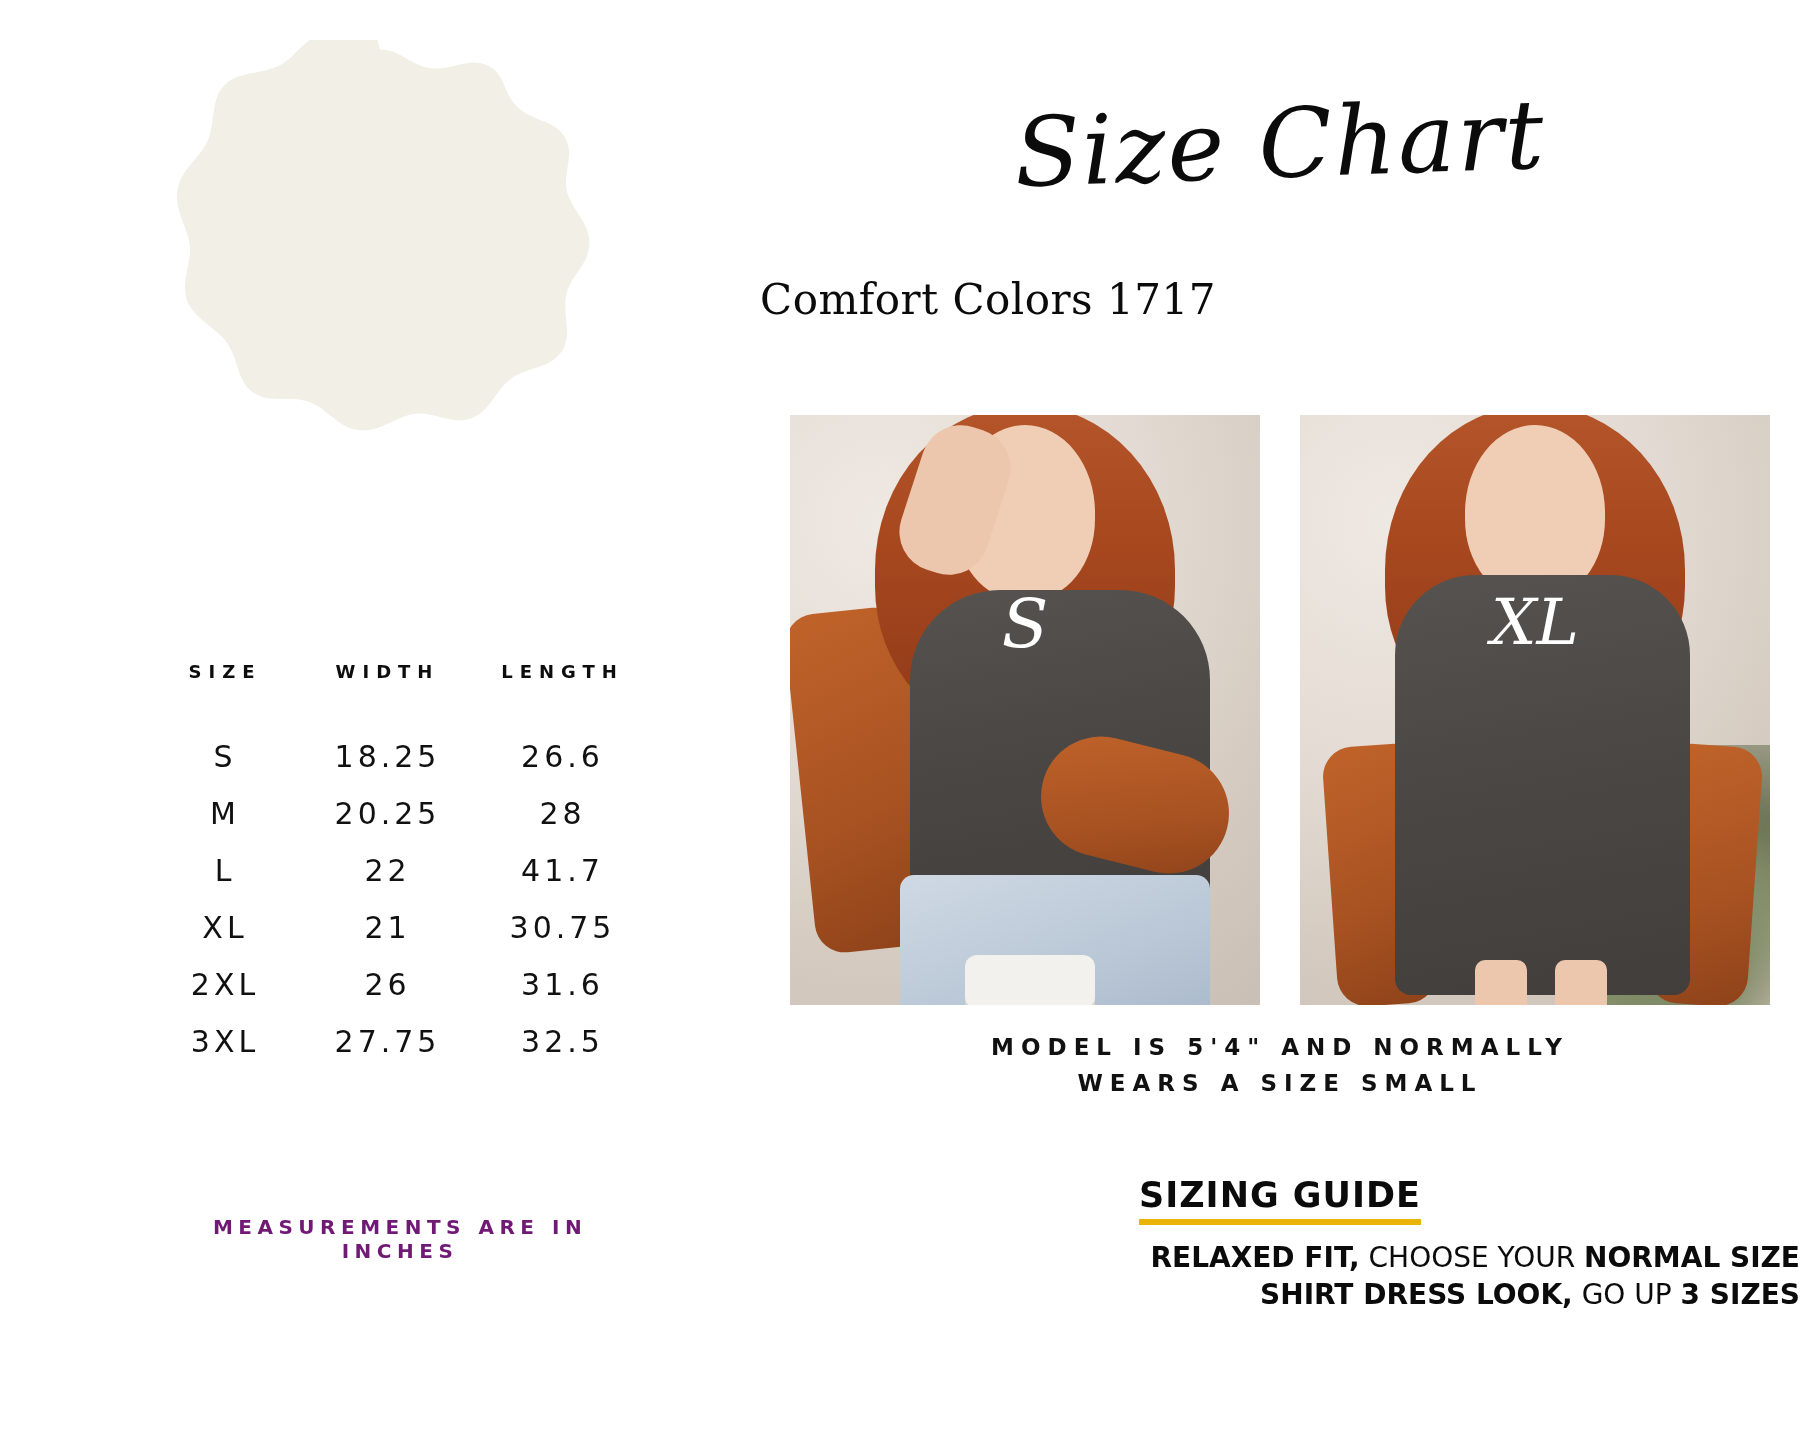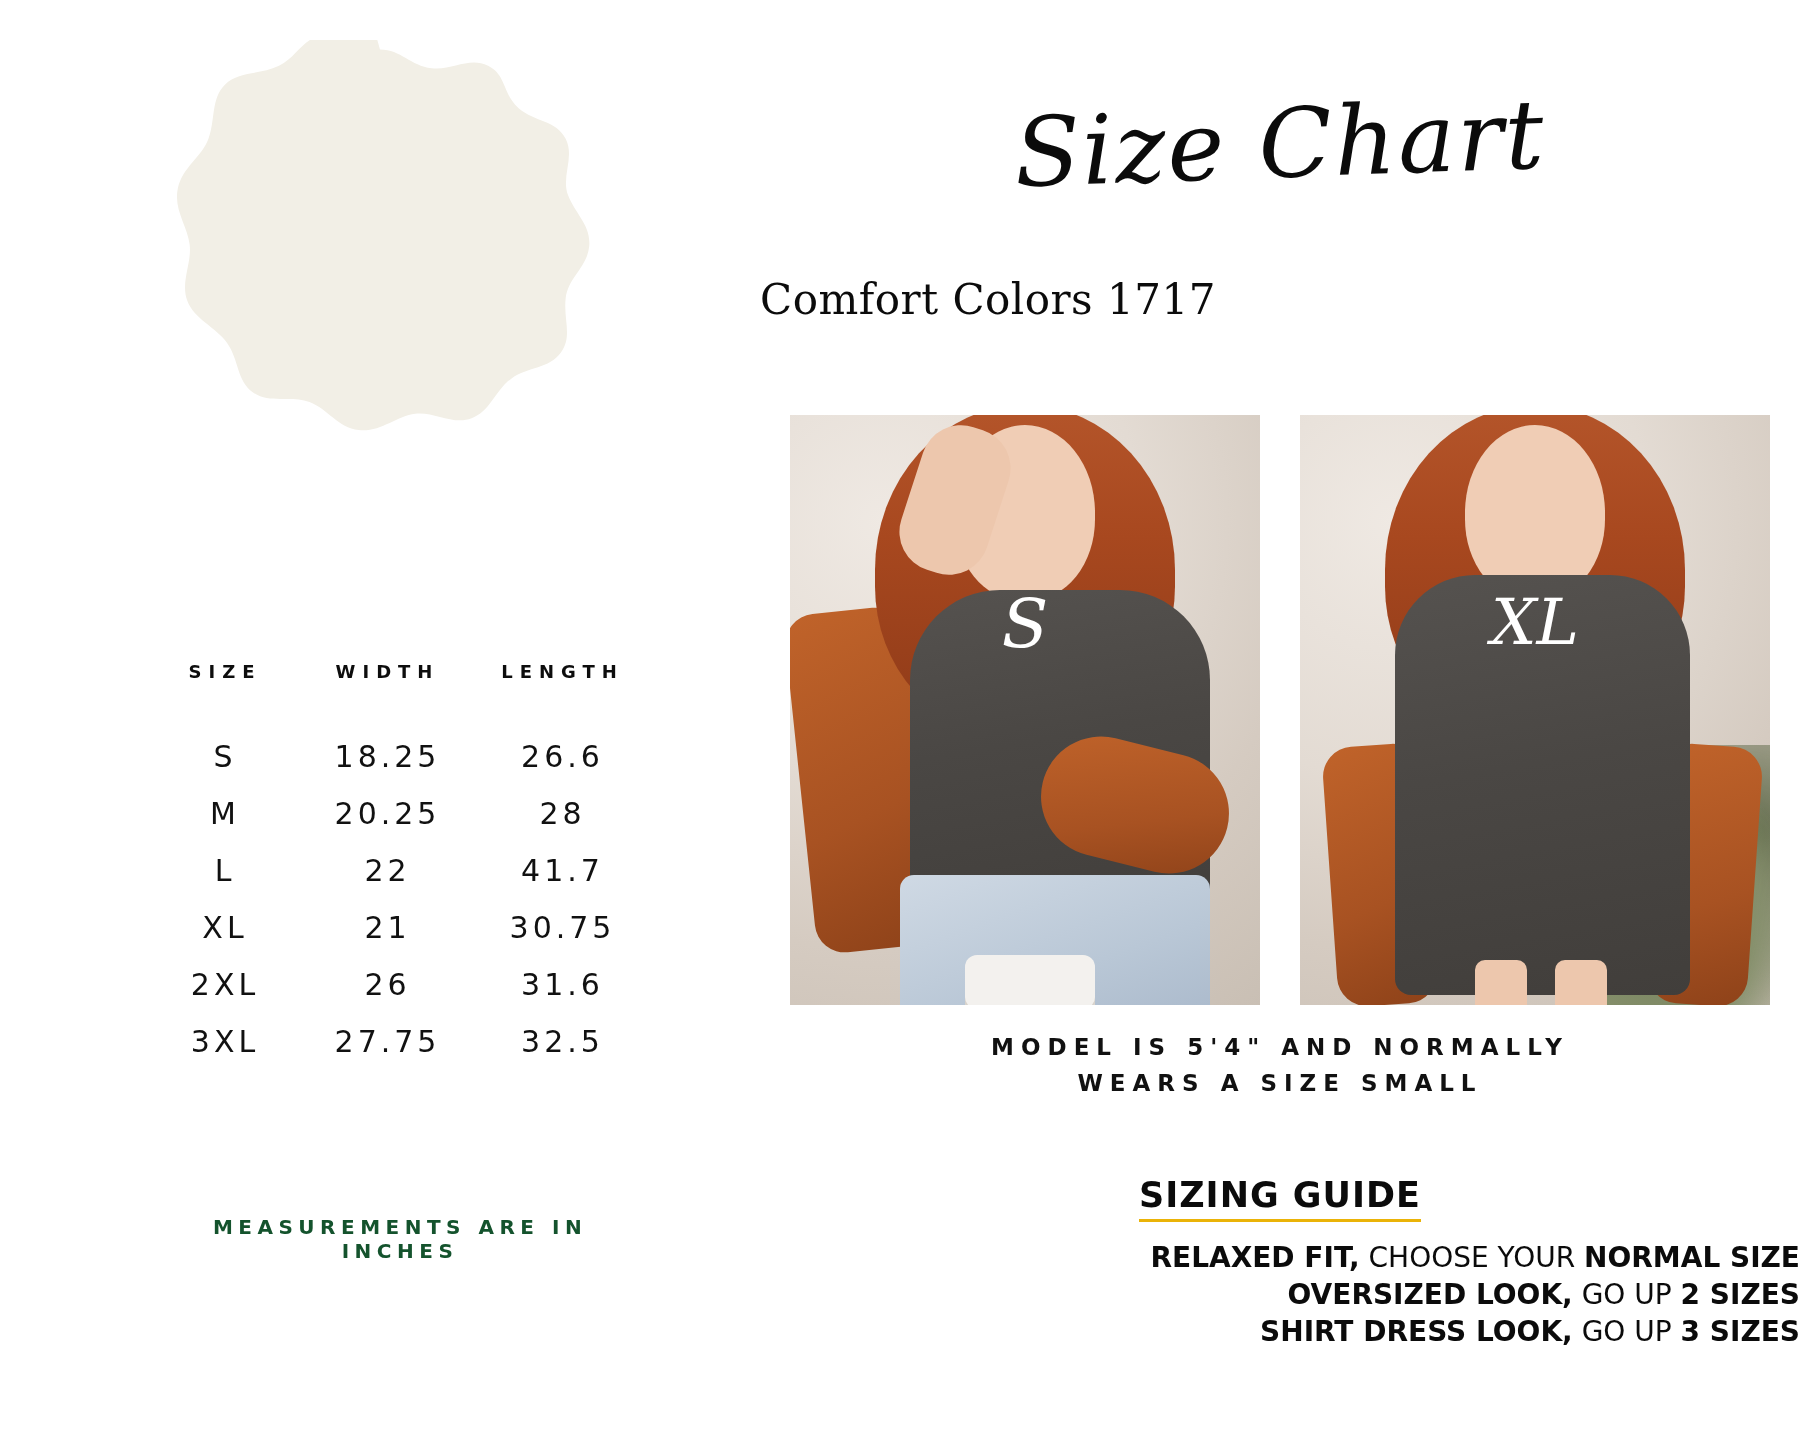--- a/index.html
+++ b/index.html
@@ -71,21 +71,21 @@
   .measure-note {
     position: absolute;
     left: 150px;
     top: 1215px;
     width: 500px;
     text-align: center;
     font-family: "DejaVu Sans", sans-serif;
     font-weight: 700;
     font-size: 20px;
     letter-spacing: 5.5px;
-    color: #14532d;
+    color: #701a75;
   }
 
   
   .right-col {
     position: absolute;
     left: 760px;
     top: 0;
     width: 1040px;
     height: 1440px;
   }
@@ -251,21 +251,21 @@
     top: 1175px;
     width: 1040px;
     text-align: center;
     font-family: "DejaVu Sans", sans-serif;
     font-weight: 700;
     font-size: 35px;
     letter-spacing: 1px;
     color: #0b0b0b;
   }
   .guide-title span {
-    border-bottom: 3px solid #eab308;
+    border-bottom: 6px solid #eab308;
     padding-bottom: 4px;
   }
 
   .guide-lines {
     position: absolute;
     left: 0;
     top: 1240px;
     width: 1040px;
     text-align: right;
     font-family: "DejaVu Sans", sans-serif;
@@ -379,24 +379,19 @@
     <span>SIZING GUIDE</span>
   </div>
 
   <div class="guide-lines">
     <span class="ln">
       <b>RELAXED FIT,</b>
       <span>CHOOSE YOUR</span>
       <b>NORMAL SIZE</b>
     </span>
     <span class="ln">
-      <b>OVERSIZED LOOK,</b>
-      <span>GO UP</span>
-      <b>2 SIZES</b>
-    </span>
-    <span class="ln">
       <b>SHIRT DRESS LOOK,</b>
       <span>GO UP</span>
       <b>3 SIZES</b>
     </span>
   </div>
 
 </div>
 
 </body></html>

